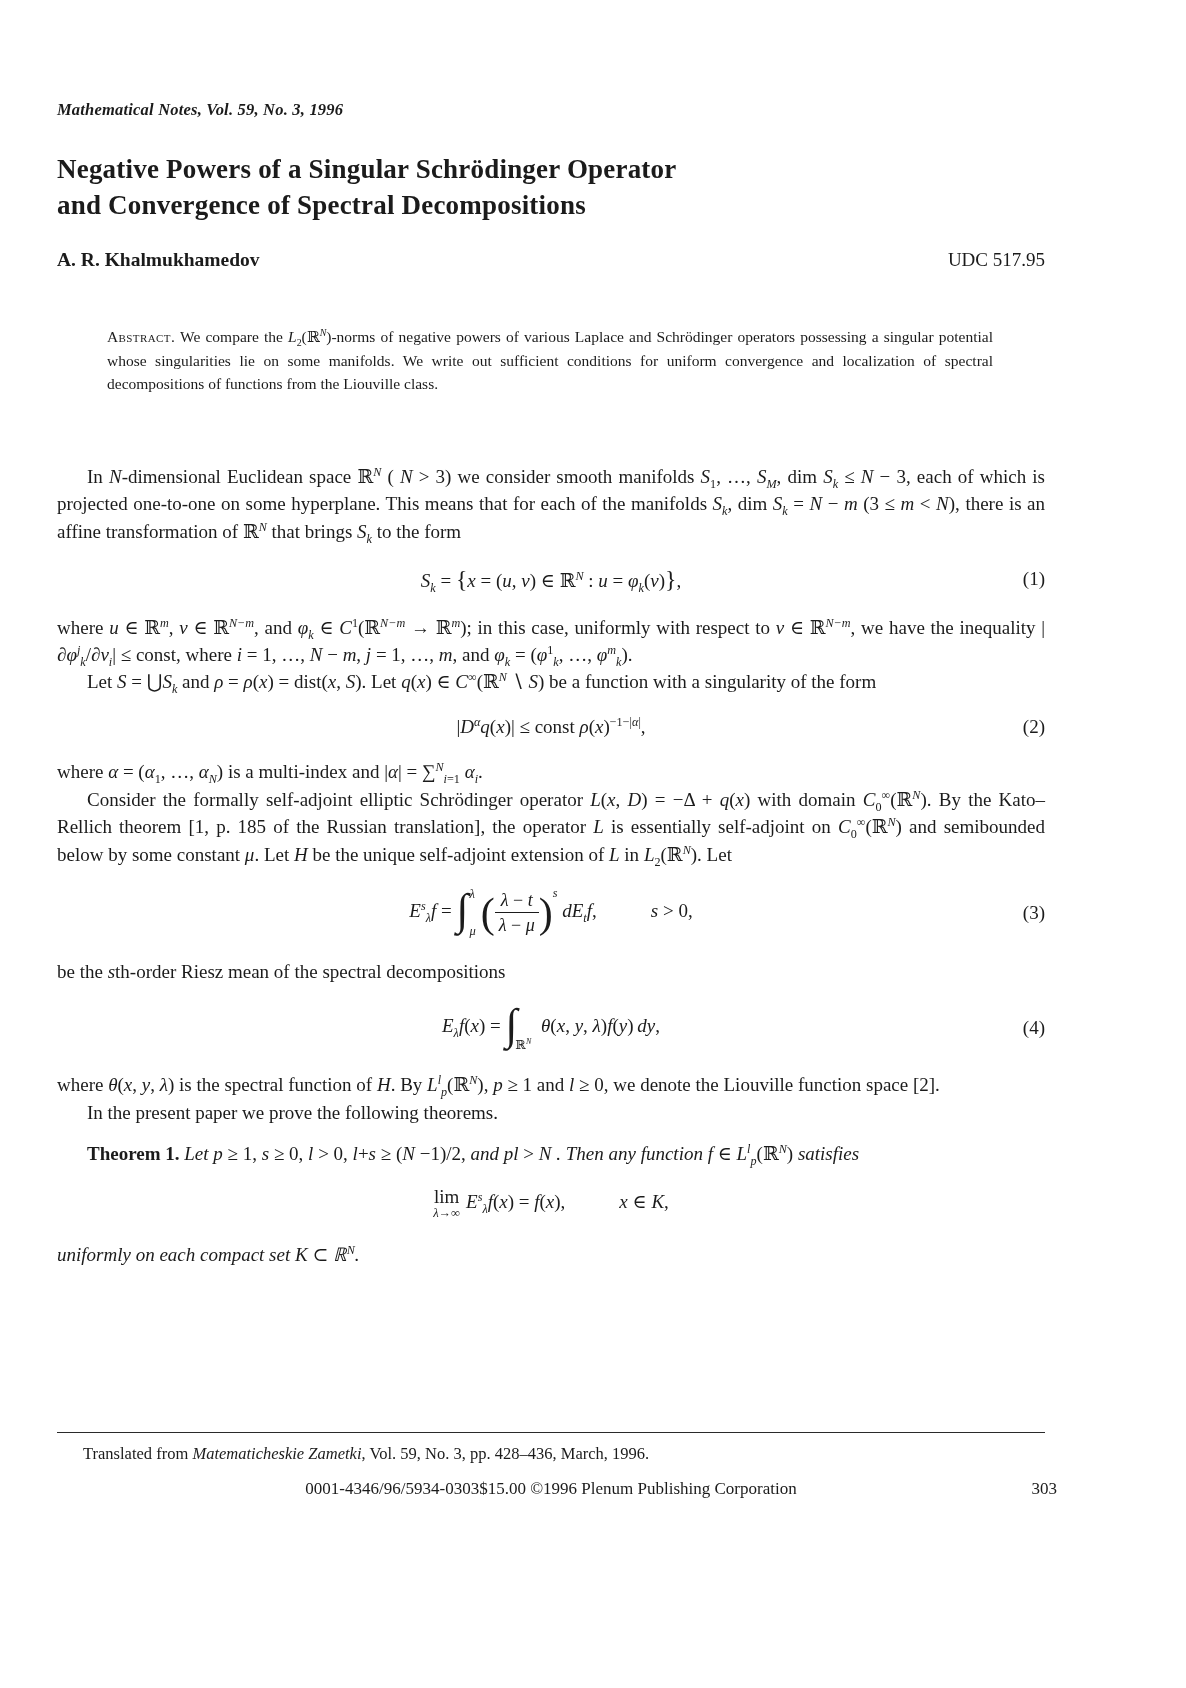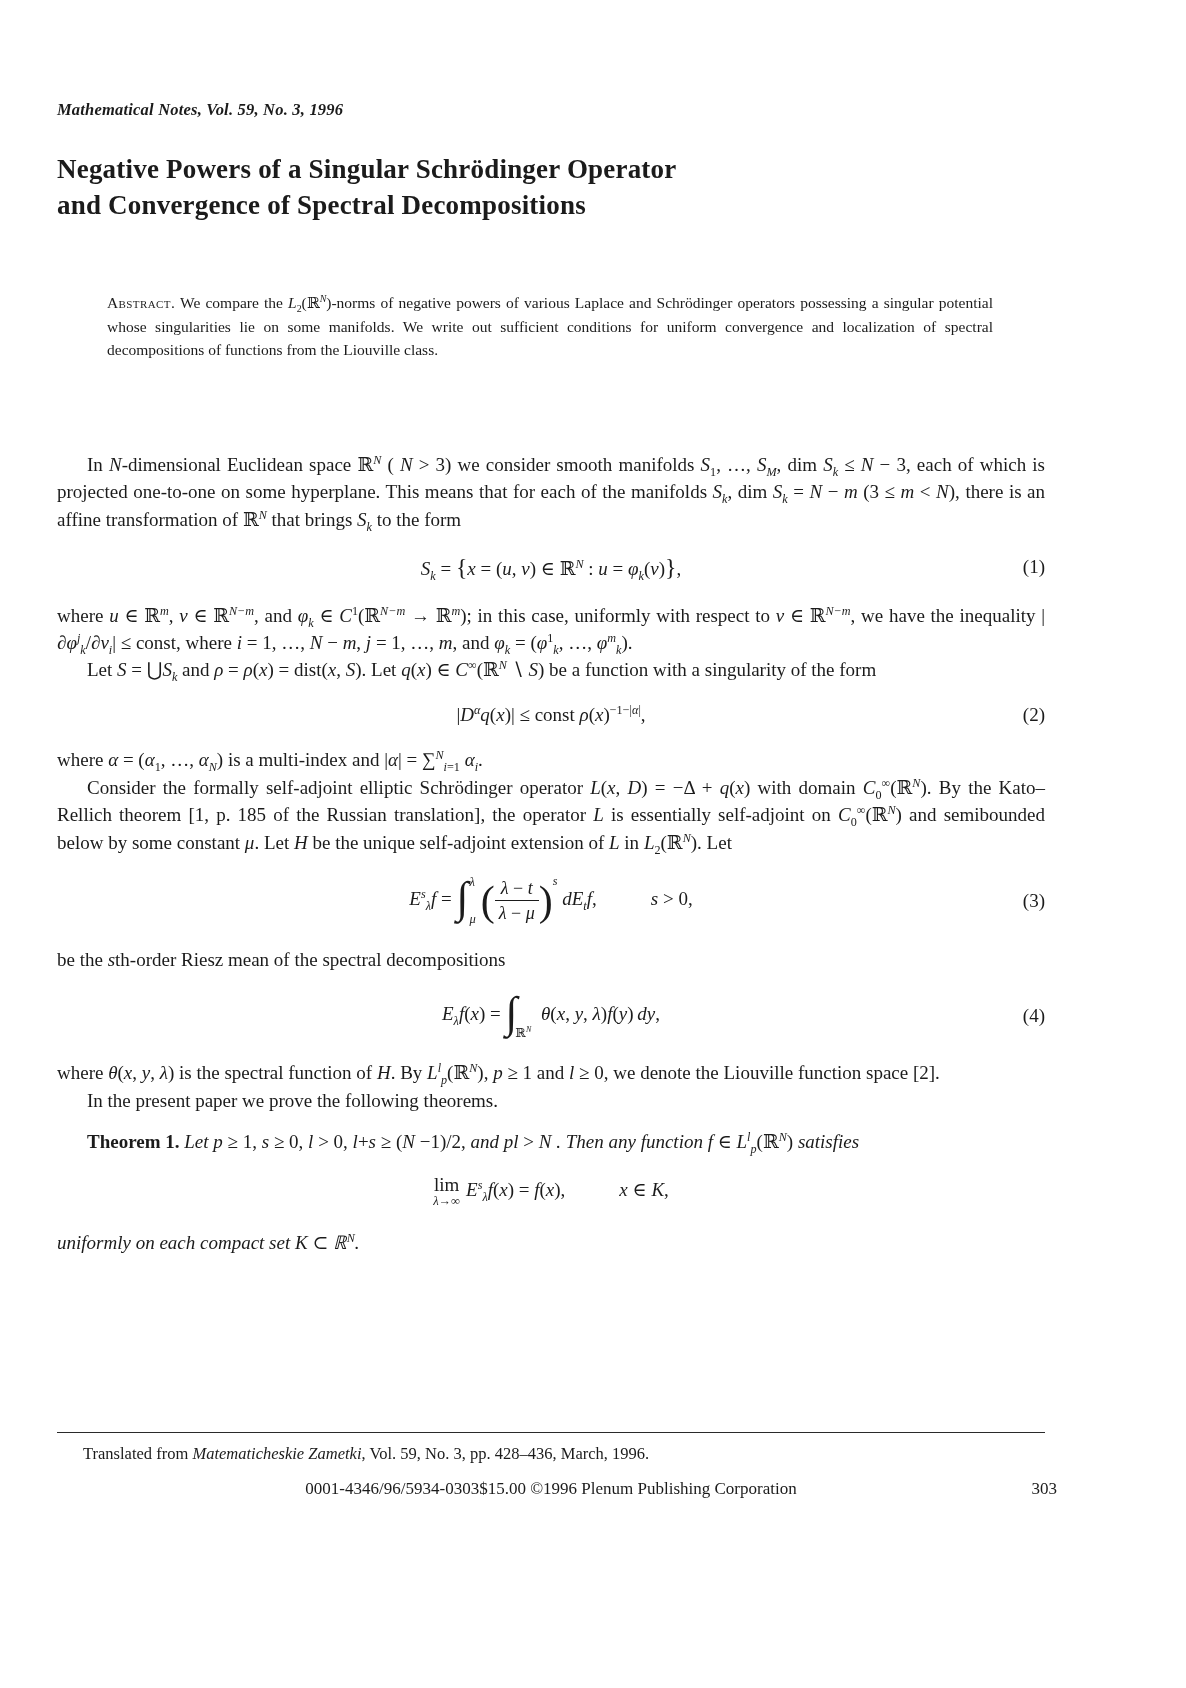--- a/index.html
+++ b/index.html
@@ -25,28 +25,28 @@
     font-size:27px; font-weight:bold;
     line-height:1.32; letter-spacing:.2px;
   }
   .byline {
     margin-top:26px;
     display:flex; justify-content:space-between; align-items:baseline;
   }
   .author { font-weight:bold; font-size:19.5px; }
   .udc { font-size:19px; }
   .abstract {
-    margin-top:68px;
+    margin-top:54px;
     padding-left:50px; padding-right:52px;
     font-size:15.5px; line-height:1.5;
     text-align:justify;
   }
   .abstract .sc { font-variant:small-caps; letter-spacing:.4px; }
   .body {
-    margin-top:90px;
+    margin-top:68px;
     font-size:19px; line-height:1.44;
   }
   .para { text-align:justify; }
   .indent { text-indent:30px; }
   .eqrow {
     position:relative;
     display:flex; justify-content:center; align-items:center;
     margin:20px 0;
     font-size:19px; line-height:1.2;
   }
@@ -92,20 +92,24 @@
 </style>
 </head>
 <body>
 
 <div class="page">
 
   <div class="journal-line">Mathematical Notes, Vol. 59, No. 3, 1996</div>
 
   <h1 class="title"><span>Negative Powers of a Singular Schrödinger Operator</span><br><span>and Convergence of Spectral Decompositions</span></h1>
 
+  <div class="byline">
+    <span class="author">A. R. Khalmukhamedov</span>
+    <span class="udc">UDC 517.95</span>
+  </div>
 
   <div class="abstract">
     <span class="sc">Abstract.</span>
     <span>We compare the <i>L</i><sub>2</sub>(ℝ<sup><i>N</i></sup>)-norms of negative powers of various Laplace and Schrödinger operators possessing a singular potential whose singularities lie on some manifolds. We write out sufficient conditions for uniform convergence and localization of spectral decompositions of functions from the Liouville class.</span>
   </div>
 
   <div class="body">
 
     <p class="para indent">In <i>N</i>-dimensional Euclidean space ℝ<sup><i>N</i></sup> ( <i>N</i> &gt; 3) we consider smooth manifolds <i>S</i><sub>1</sub>, …, <i>S<sub>M</sub></i>, dim <i>S<sub>k</sub></i> ≤ <i>N</i> − 3, each of which is projected one-to-one on some hyperplane. This means that for each of the manifolds <i>S<sub>k</sub></i>, dim <i>S<sub>k</sub></i> = <i>N</i> − <i>m</i> (3 ≤ <i>m</i> &lt; <i>N</i>), there is an affine transformation of ℝ<sup><i>N</i></sup> that brings <i>S<sub>k</sub></i> to the form</p>
 

